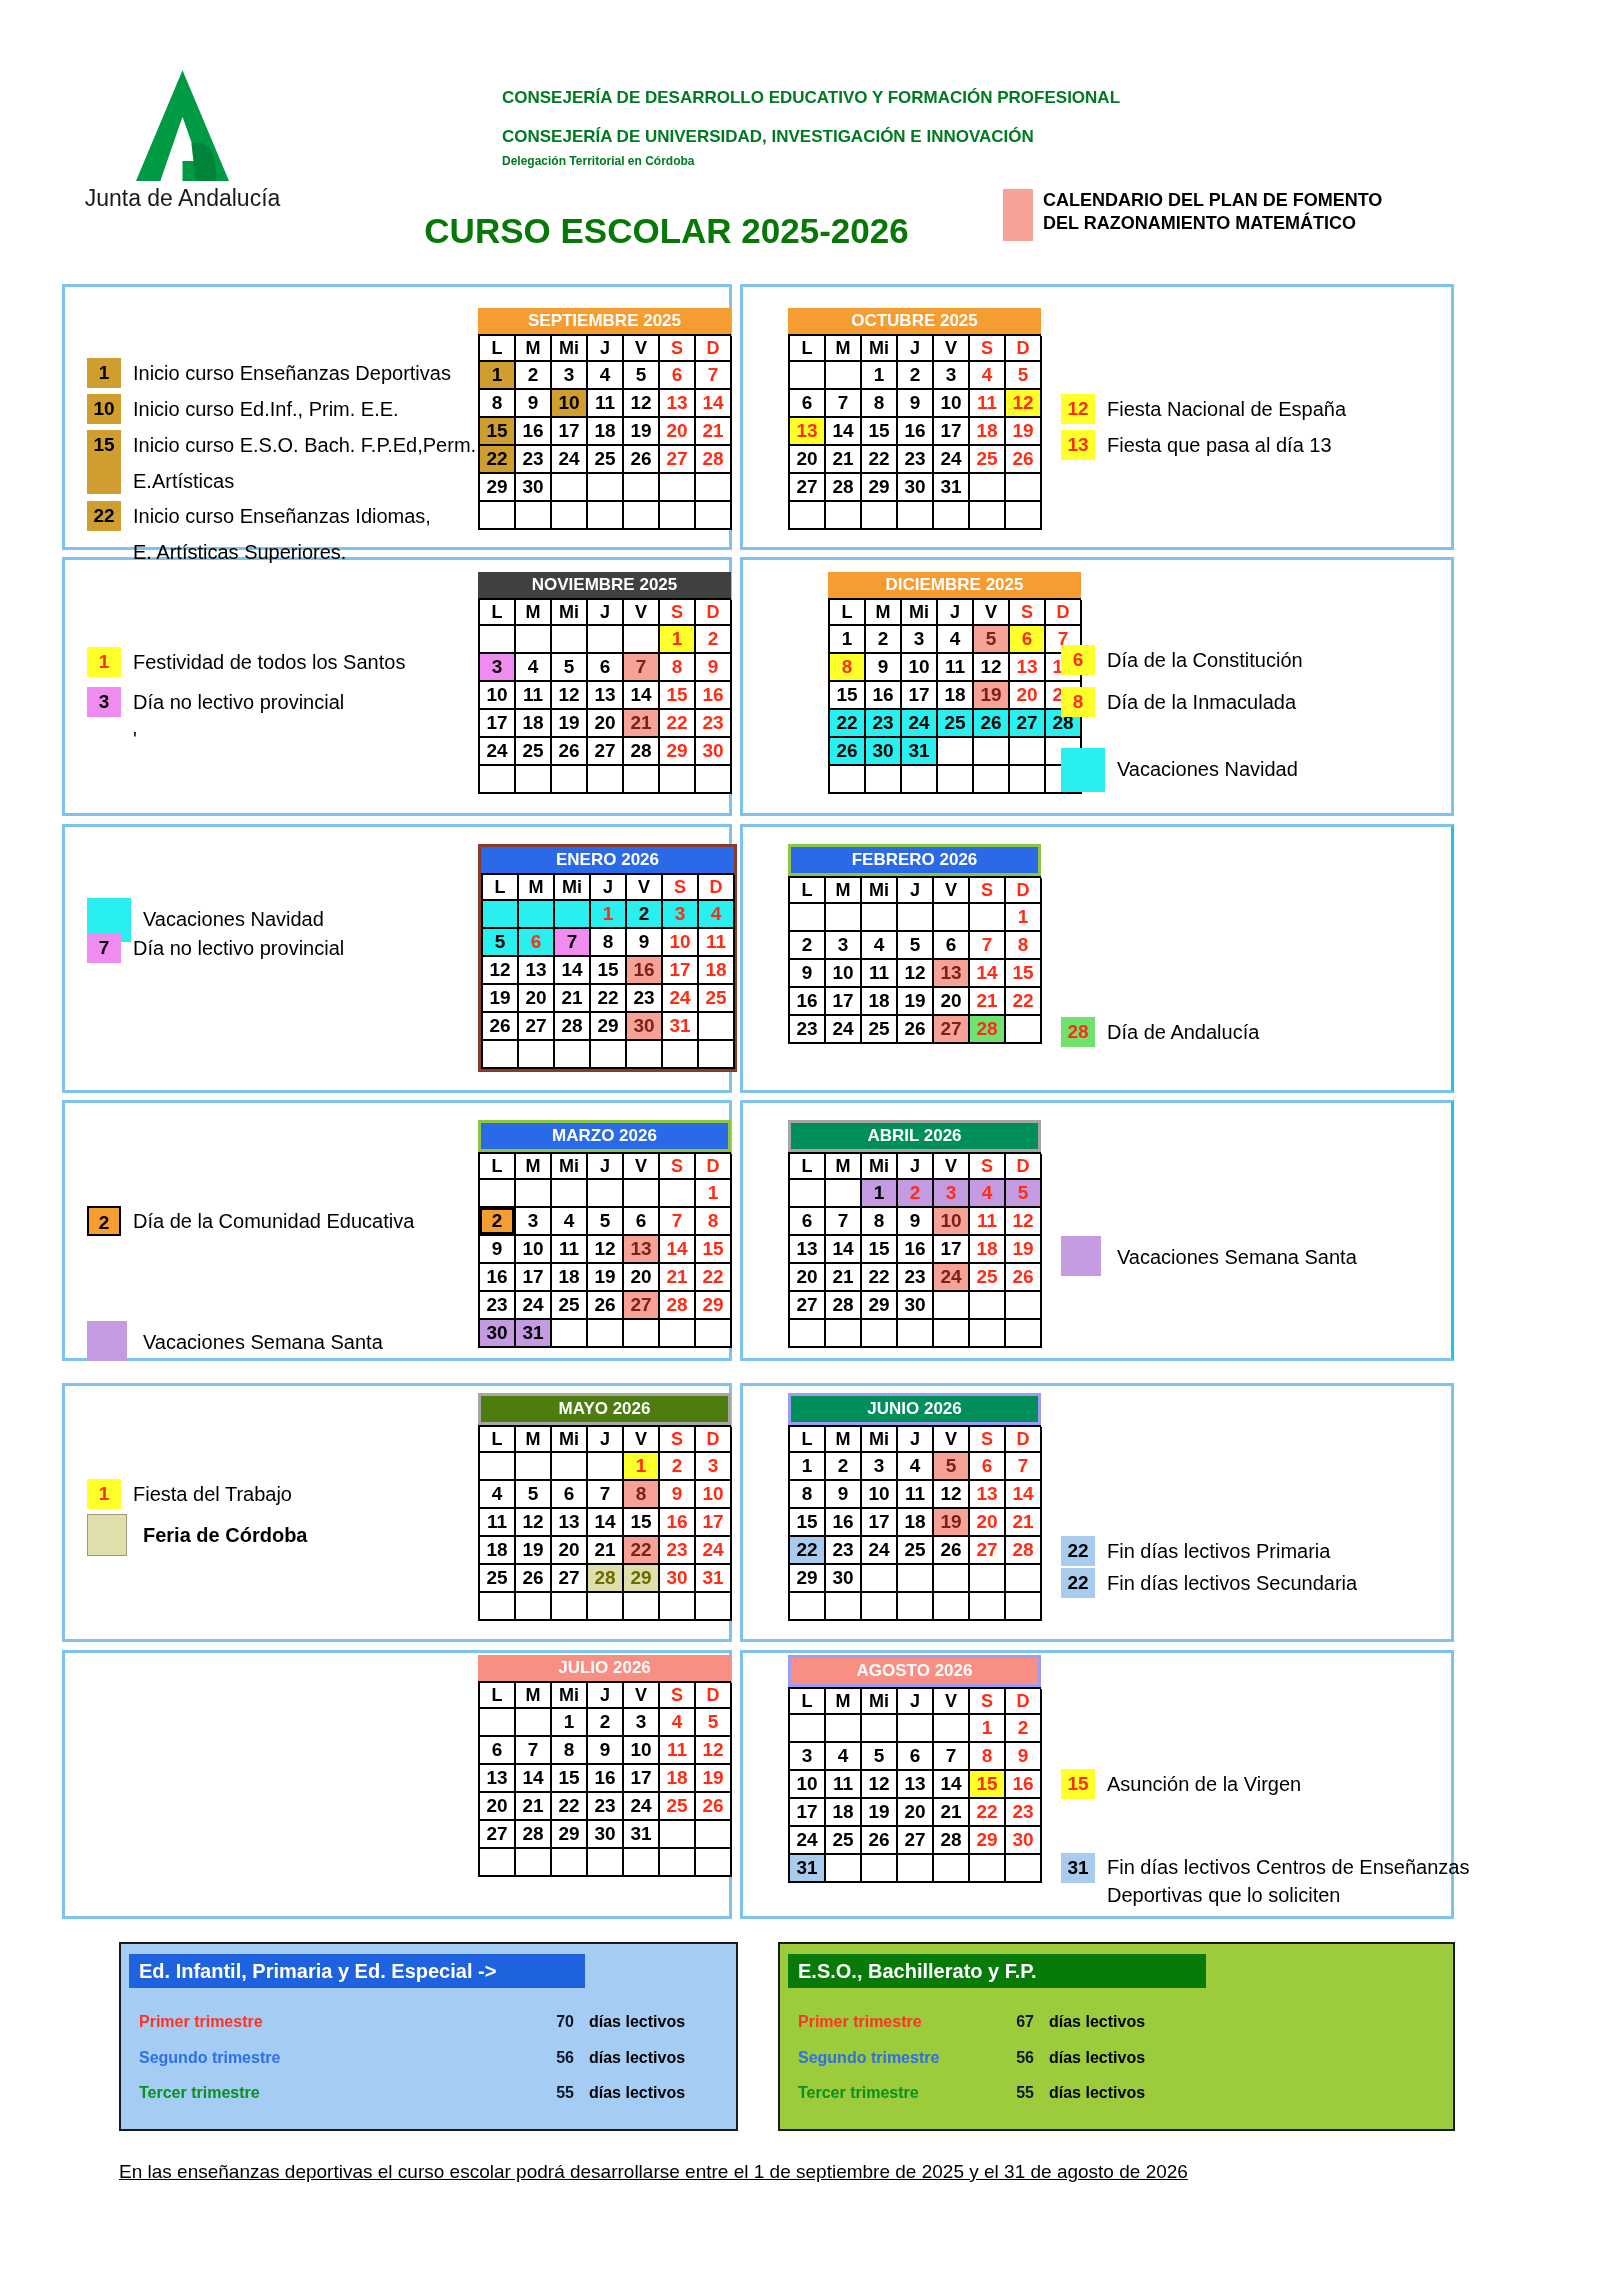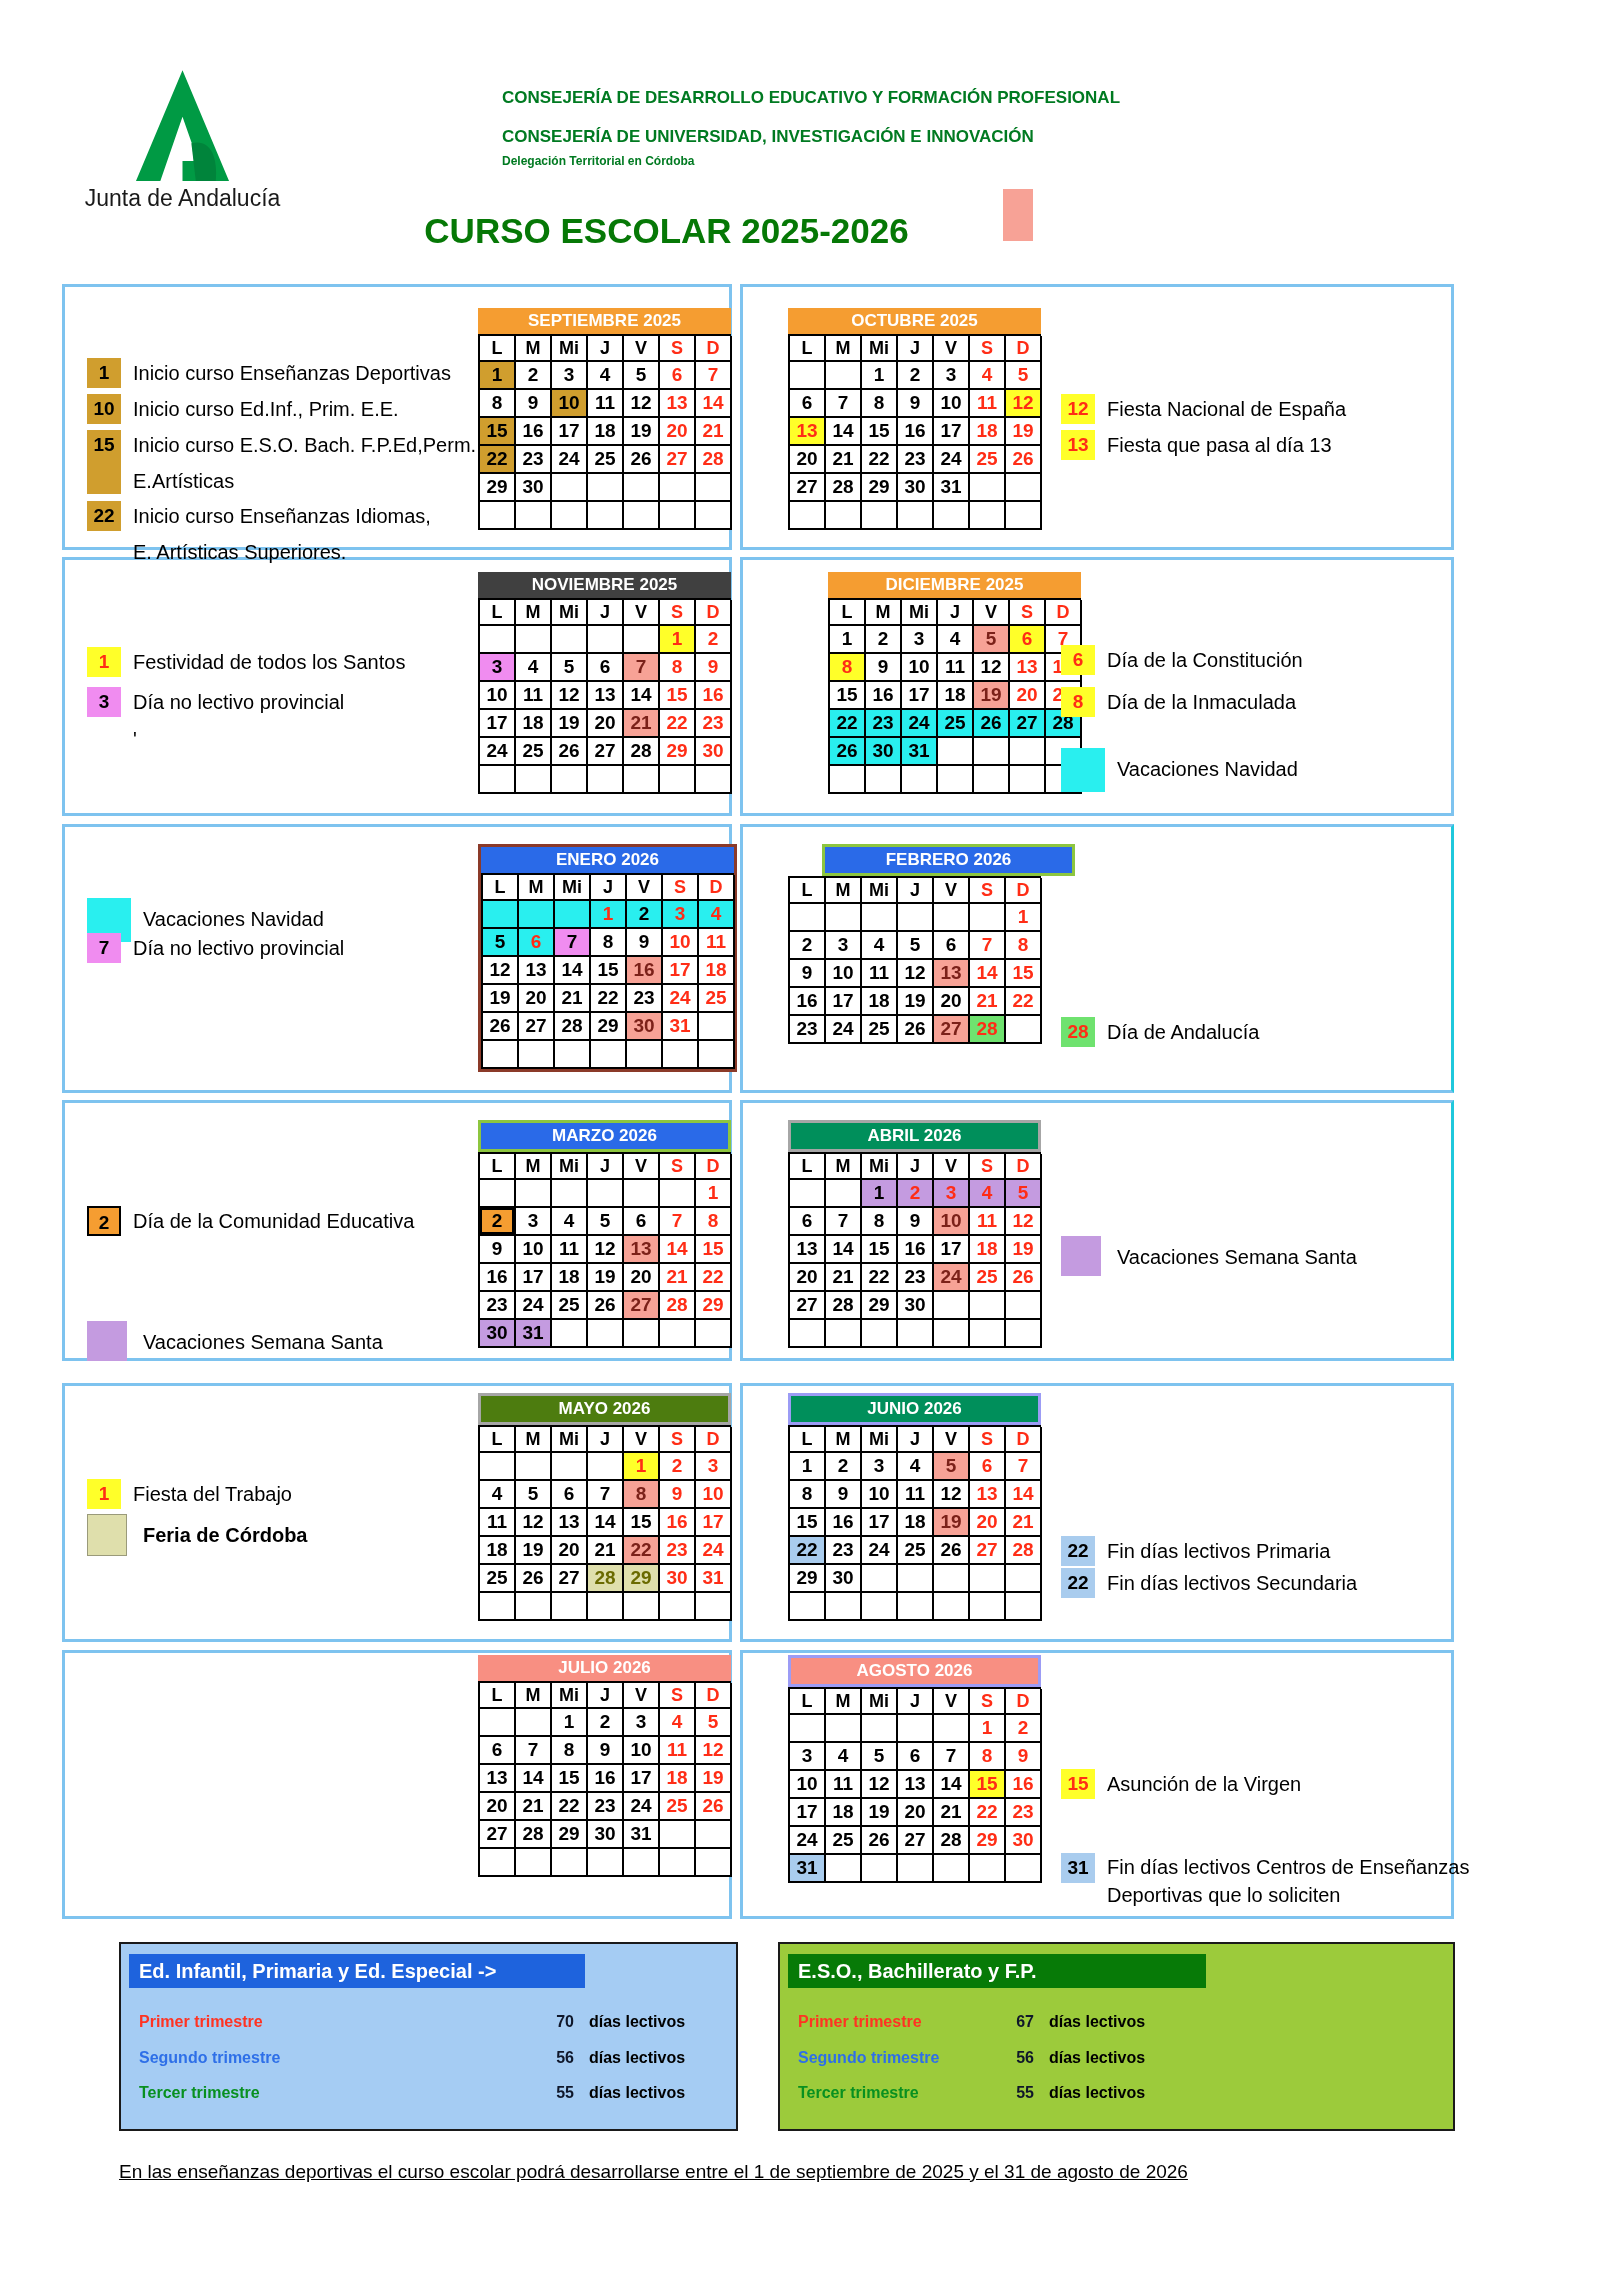--- a/index.html
+++ b/index.html
@@ -97,20 +97,22 @@
   <svg class="logo-svg" width="111" height="113" viewBox="0 0 100 102">
     <polygon points="50,2 8,102 30,102 50,44 64,84 50,84 50,102 92,102" fill="#009A44"></polygon>
     <path d="M58,68 C74,64 82,78 80,102 L62,102 Z" fill="#00843B"></path>
   </svg>
   <div class="logo-text">Junta de Andalucía</div>
   <div class="org-line org-0">CONSEJERÍA DE DESARROLLO EDUCATIVO Y FORMACIÓN PROFESIONAL</div>
   <div class="org-line org-1">CONSEJERÍA DE UNIVERSIDAD, INVESTIGACIÓN E INNOVACIÓN</div>
   <div class="org-line org-2">Delegación Territorial en Córdoba</div>
   <div class="page-title">CURSO ESCOLAR 2025-2026</div>
   <div class="plan-swatch"></div>
+  <div class="plan-note" style="white-space:pre-line">CALENDARIO DEL PLAN DE FOMENTO
+DEL RAZONAMIENTO MATEMÁTICO</div>
 
   <div class="panel p-b1l"></div>
   <div class="panel p-b1r"></div>
   <div class="panel p-b2l"></div>
   <div class="panel p-b2r"></div>
   <div class="panel p-b3l"></div>
   <div class="panel p-b3r teal-right"></div>
   <div class="panel p-b4l"></div>
   <div class="panel p-b4r teal-right"></div>
   <div class="panel p-b5l"></div>
@@ -383,21 +385,21 @@
           <div class="m-cell m-day"></div>
           <div class="m-cell m-day"></div>
           <div class="m-cell m-day"></div>
           <div class="m-cell m-day"></div>
           <div class="m-cell m-day"></div>
           <div class="m-cell m-day"></div>
           <div class="m-cell m-day"></div>
         </div>
       </div>
       <div class="month" style="left: 788px; top: 844px;">
-        <div class="m-head" style="background: rgb(42, 106, 232); border: 3px solid rgb(141, 198, 63); width: 247px; margin-left: 34px;">FEBRERO 2026</div>
+        <div class="m-head" style="background: rgb(42, 106, 232); border: 3px solid rgb(141, 198, 63); width: 247px;">FEBRERO 2026</div>
         <div class="m-grid">
           <div class="m-cell m-dow">L</div>
           <div class="m-cell m-dow">M</div>
           <div class="m-cell m-dow">Mi</div>
           <div class="m-cell m-dow">J</div>
           <div class="m-cell m-dow">V</div>
           <div class="m-cell m-dow c-wk">S</div>
           <div class="m-cell m-dow c-wk">D</div>
           <div class="m-cell m-day"></div>
           <div class="m-cell m-day"></div>

